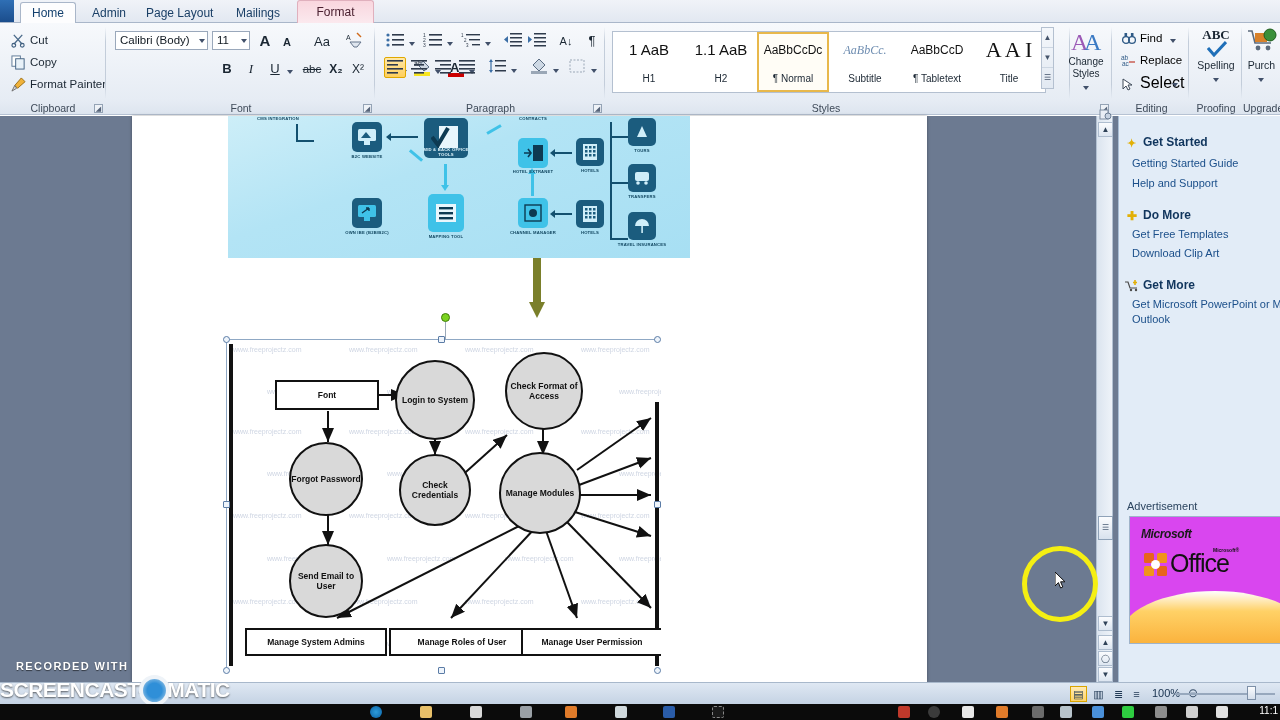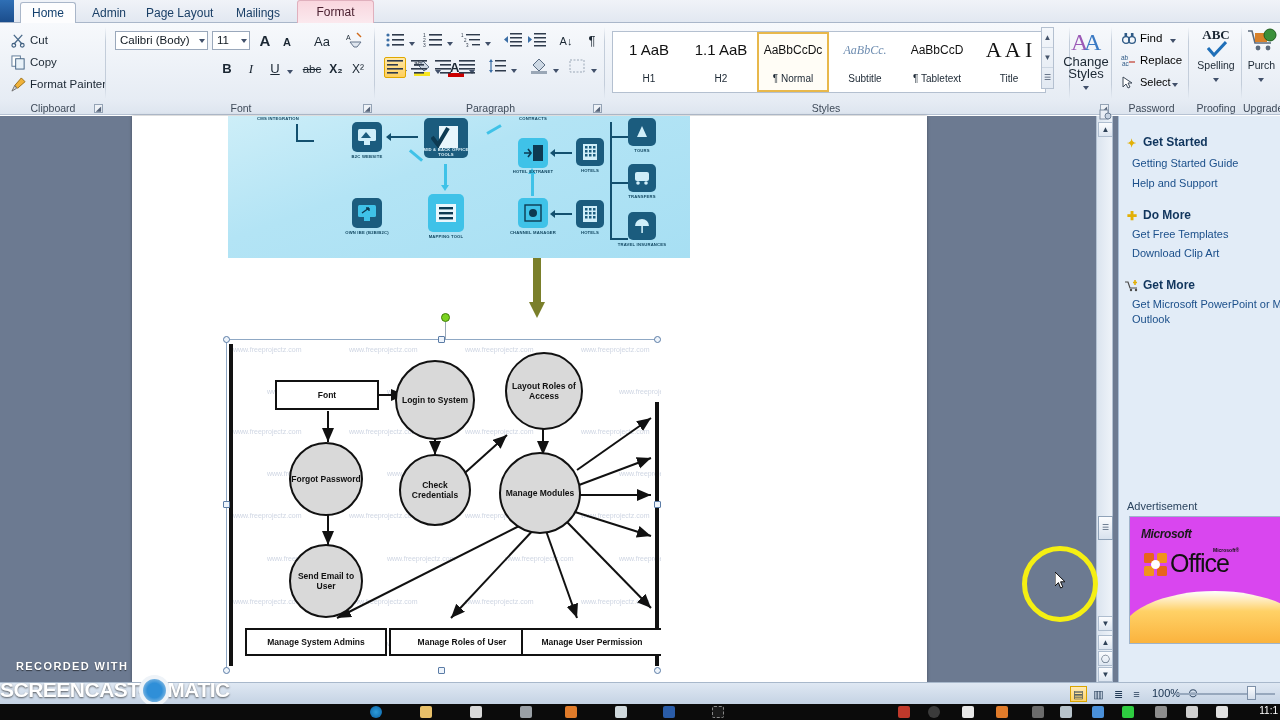--- a/index.html
+++ b/index.html
@@ -555,21 +555,21 @@
     <div class="gsep" style="right:-12px;"></div>
   </div>
 
   <div class="group" style="left:1060px;width:52px;">
     <div style="position:absolute;left:11px;top:5px;">
       <svg width="32" height="28" viewBox="0 0 32 28">
         <text x="0" y="22" font-size="24" font-family="Liberation Serif" fill="#9b59b6">A</text>
         <text x="13" y="22" font-size="24" font-family="Liberation Serif" fill="#3b7ac4">A</text>
       </svg>
     </div>
-    <div style="position:absolute;left:0;top:33px;width:52px;text-align:center;font-size:13px;color:#1b2733;line-height:12px;">Change Styles</div>
+    <div style="position:absolute;left:0;top:33px;width:52px;text-align:center;font-size:10px;color:#1b2733;line-height:12px;">Change Styles</div>
     <div style="position:absolute;left:22px;top:58px;width:8px;height:6px;">
       <svg width="8" height="6" viewBox="0 0 8 6">
           <path d="M1 1 L7 1 L4 5 Z" fill="#41506a"></path>
         </svg>
     </div>
     <div class="dlg">◢</div>
     <div class="gsep"></div>
   </div>
 
   <div class="group" style="left:1114px;width:75px;">
@@ -586,31 +586,31 @@
           <path d="M1 1 L7 1 L4 5 Z" fill="#41506a"></path>
         </svg>
     </div>
     <div style="position:absolute;left:6px;top:28px;height:19px;padding-left:20px;font-size:11.5px;line-height:19px;"><span style="position:absolute;left:1px;top:2px;">
         <svg width="15" height="14" viewBox="0 0 15 14">
             <text x="0" y="7" font-size="6.5" fill="#2f5a86" font-family="Liberation Sans">ab</text>
             <text x="1" y="13" font-size="6.5" fill="#2f5a86" font-family="Liberation Sans">ac</text>
             <path d="M8 9 L14 9" stroke="#c0392b" stroke-width="1.2"></path>
           </svg>
       </span>Replace</div>
-    <div style="position:absolute;left:6px;top:50px;height:19px;padding-left:20px;font-size:11px;line-height:19px;"><span style="position:absolute;left:2px;top:3px;">
+    <div style="position:absolute;left:6px;top:50px;height:19px;padding-left:20px;font-size:16px;line-height:19px;"><span style="position:absolute;left:2px;top:3px;">
         <svg width="13" height="13" viewBox="0 0 13 13">
             <path d="M1 1 L1 11 L4 8 L6 12 L8 11 L6 7 L10 7 Z" fill="#fff" stroke="#3e4a59"></path>
           </svg>
       </span>Select</div>
     <div style="position:absolute;left:57px;top:55px;width:8px;height:6px;">
       <svg width="8" height="6" viewBox="0 0 8 6">
           <path d="M1 1 L7 1 L4 5 Z" fill="#41506a"></path>
         </svg>
     </div>
-    <div class="glabel">Password</div>
+    <div class="glabel">Editing</div>
     <div class="gsep"></div>
   </div>
 
   <div class="group" style="left:1190px;width:52px;">
     <div style="position:absolute;left:0;top:4px;width:52px;text-align:center;font-size:13px;font-weight:bold;color:#1b2733;font-family:'Liberation Serif',serif;">ABC</div>
     <div style="position:absolute;left:17px;top:18px;">
       <svg width="20" height="16" viewBox="0 0 20 16">
           <path d="M1 7 L7 14 L19 1" stroke="#1f6fb8" stroke-width="3" fill="none"></path>
         </svg>
     </div>
@@ -844,21 +844,21 @@
             <line x1="340" y1="182" x2="424" y2="268"></line>
             <line x1="300" y1="182" x2="110" y2="278"></line>
             <line x1="310" y1="186" x2="224" y2="278"></line>
             <line x1="318" y1="188" x2="350" y2="278"></line>
           </g>
         </svg>
 
         <div class="urect" style="left:48px;top:40px;width:104px;height:30px;">Font</div>
 
         <div class="ucircle" style="left:168px;top:20px;width:80px;height:80px;">Login to System</div>
-        <div class="ucircle" style="left:278px;top:12px;width:78px;height:78px;">Layout Roles of Access</div>
+        <div class="ucircle" style="left:278px;top:12px;width:78px;height:78px;">Check Format of Access</div>
         <div class="ucircle" style="left:62px;top:102px;width:74px;height:74px;">Forgot Password</div>
         <div class="ucircle" style="left:172px;top:114px;width:72px;height:72px;">Check Credentials</div>
         <div class="ucircle" style="left:272px;top:112px;width:82px;height:82px;">Manage Modules</div>
         <div class="ucircle" style="left:62px;top:204px;width:74px;height:74px;">Send Email to User</div>
 
         <div class="urect" style="left:18px;top:288px;width:142px;height:28px;">Manage System Admins</div>
         <div class="urect" style="left:162px;top:288px;width:146px;height:28px;">Manage Roles of User</div>
         <div class="urect" style="left:294px;top:288px;width:142px;height:28px;">Manage User Permission</div>
       </div>
 

